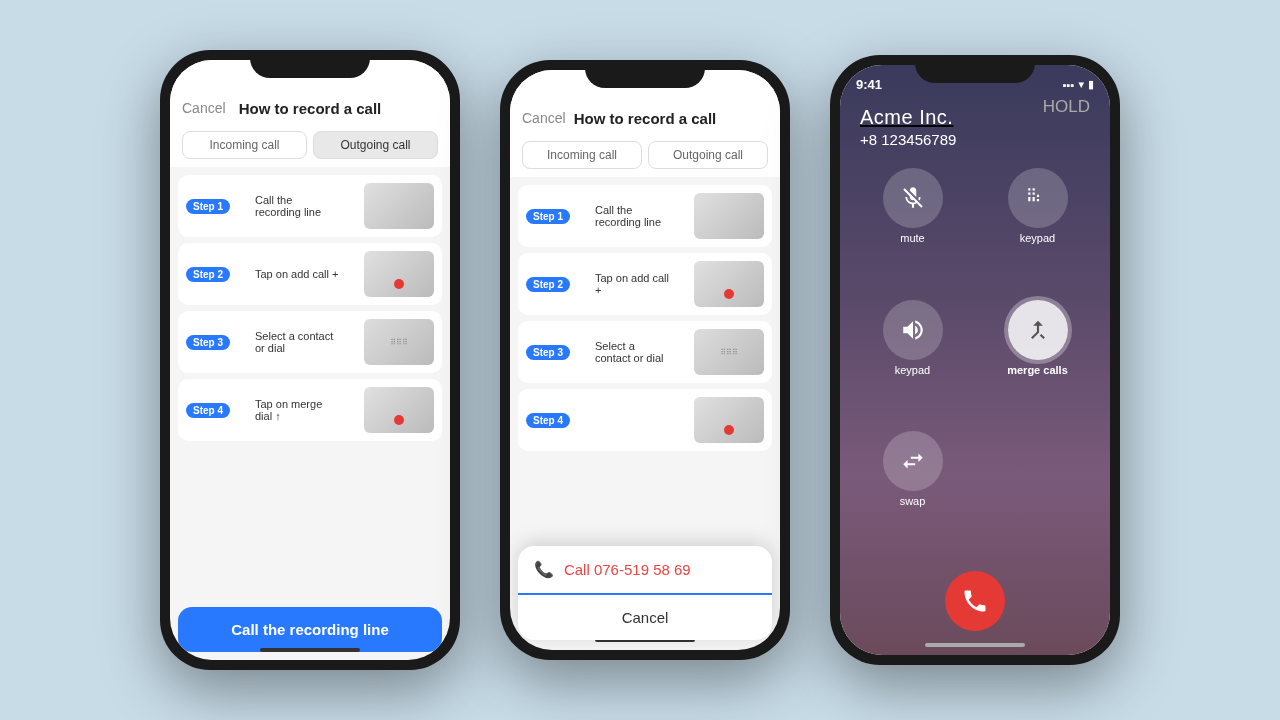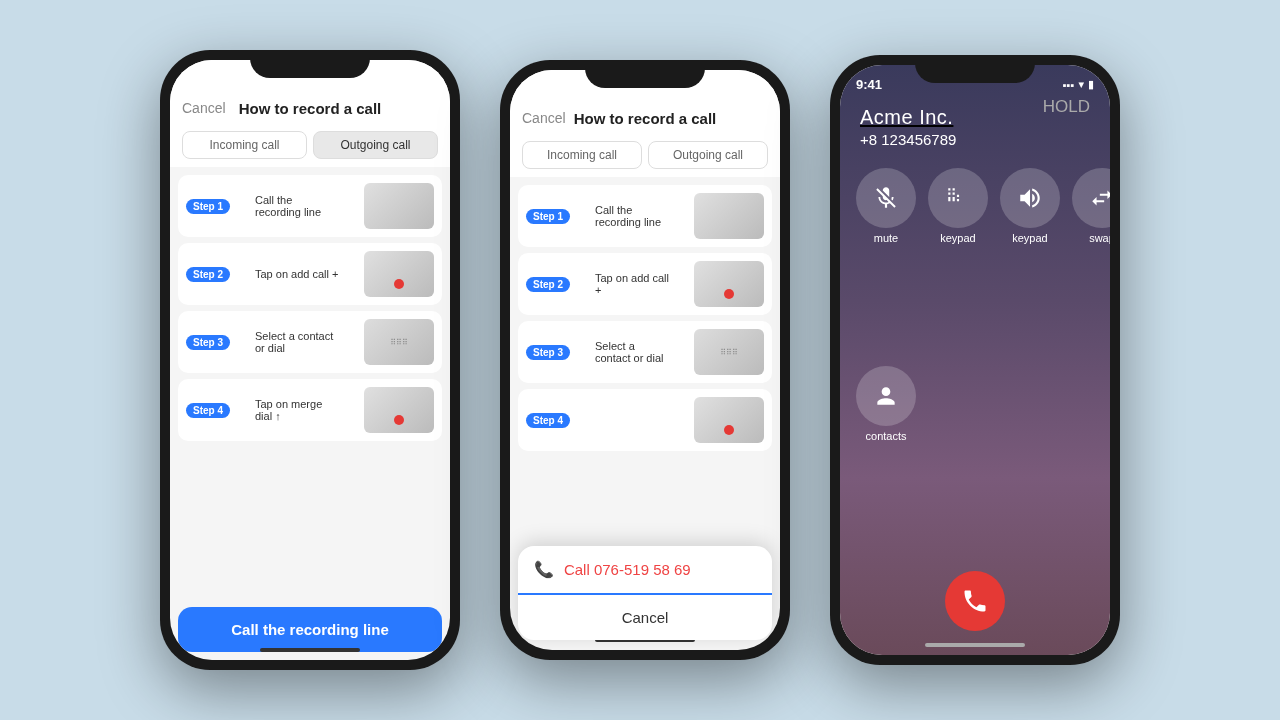--- a/index.html
+++ b/index.html
@@ -284,21 +284,21 @@
       float: right;
       margin-top: -22px;
     }
     .caller-number {
       color: white;
       font-size: 15px;
       margin-top: 2px;
     }
     .call-buttons-grid {
       display: grid;
-      grid-template-columns: repeat(4, 1fr);
+      grid-template-columns: repeat(2, 1fr);
       gap: 12px;
       padding: 12px 16px;
       flex: 1;
     }
     .call-btn-item {
       display: flex;
       flex-direction: column;
       align-items: center;
       gap: 4px;
     }
@@ -505,38 +505,38 @@
 
         <div class="call-btn-item">
           <div class="call-btn-circle">
             <svg viewBox="0 0 24 24">
                 <path d="M3 9v6h4l5 5V4L7 9H3zm13.5 3c0-1.77-1.02-3.29-2.5-4.03v8.05c1.48-.73 2.5-2.25 2.5-4.02zM14 3.23v2.06c2.89.86 5 3.54 5 6.71s-2.11 5.85-5 6.71v2.06c4.01-.91 7-4.49 7-8.77s-2.99-7.86-7-8.77z"></path>
               </svg>
           </div>
           <span class="call-btn-label">keypad</span>
         </div>
 
+        <div class="call-btn-item" style="position:relative;">
+          <div class="call-btn-circle active-merge">
+            <svg viewBox="0 0 24 24" style="fill:#555;">
+                <path d="M17 20.41L18.41 19 15 15.59 13.59 17 17 20.41zM7.5 8H11v5.59L5.59 19 7 20.41l6-6V8h3.5L12 3.5 7.5 8z"></path>
+              </svg>
+          </div>
+          <span class="call-btn-label active-merge-label">merge calls</span>
+        </div>
 
         <div class="call-btn-item">
           <div class="call-btn-circle">
             <svg viewBox="0 0 24 24">
                 <path d="M6.99 11L3 15l3.99 4v-3H14v-2H6.99v-3zM21 9l-3.99-4v3H10v2h7.01v3L21 9z"></path>
               </svg>
           </div>
           <span class="call-btn-label">swap</span>
         </div>
 
-        <div class="call-btn-item">
-          <div class="call-btn-circle">
-            <svg viewBox="0 0 24 24">
-                <path d="M12 12c2.21 0 4-1.79 4-4s-1.79-4-4-4-4 1.79-4 4 1.79 4 4 4zm0 2c-2.67 0-8 1.34-8 4v2h16v-2c0-2.66-5.33-4-8-4z"></path>
-              </svg>
-          </div>
-          <span class="call-btn-label">contacts</span>
-        </div>
       </div>
 
       <div class="end-call-row">
         <div class="end-call-btn">
           <svg width="28" height="28" viewBox="0 0 24 24" fill="white">
               <path d="M6.6 10.8c1.4 2.8 3.8 5.1 6.6 6.6l2.2-2.2c.3-.3.7-.4 1-.2 1.1.4 2.3.6 3.6.6.6 0 1 .4 1 1V20c0 .6-.4 1-1 1-9.4 0-17-7.6-17-17 0-.6.4-1 1-1h3.5c.6 0 1 .4 1 1 0 1.3.2 2.5.6 3.6.1.3 0 .7-.2 1L6.6 10.8z"></path>
             </svg>
         </div>
       </div>
     </div>

